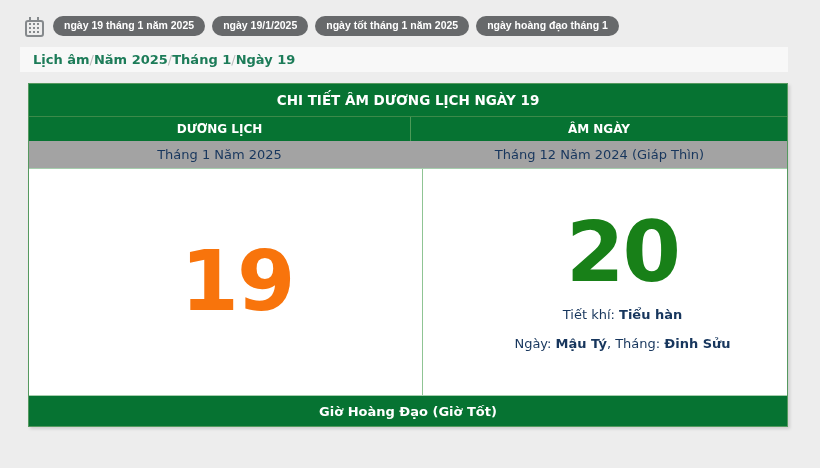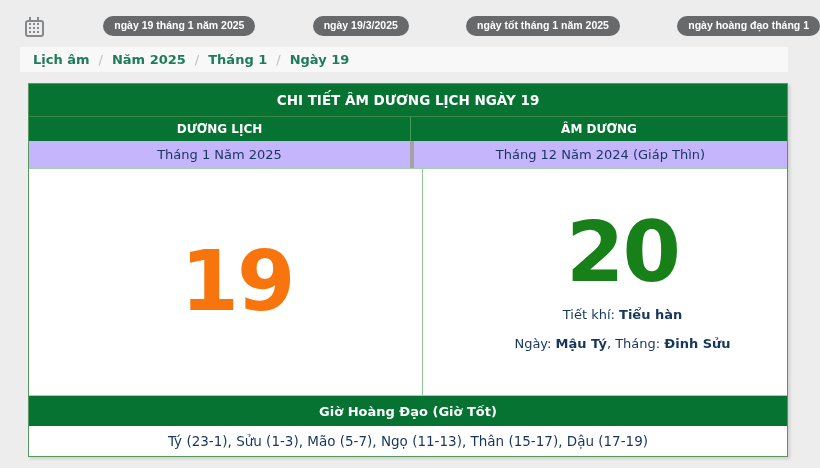--- a/index.html
+++ b/index.html
@@ -14,21 +14,20 @@
   .page { padding-left: 20px; box-sizing: border-box; }
 
   
   .tags-bar {
     display: flex;
     align-items: center;
     gap: 7px;
     padding-top: 15px;
     margin-left: 5px;
     height: 22px;
-    justify-content: space-between;
   }
   .cal-icon {
     width: 15px; height: 13px;
     border: 2px solid #85898c;
     border-radius: 3px;
     position: relative;
     margin-top: 4px;
     margin-right: 2px;
     flex: 0 0 auto;
   }
@@ -61,21 +60,20 @@
 
   
   .breadcrumb {
     margin-top: 10px;
     background: #f8f8f8;
     width: 768px;
     height: 25px;
     box-sizing: border-box;
     display: flex;
     align-items: center;
-    gap: 9px;
     padding-left: 13px;
     font-size: 13px;
     font-weight: bold;
     color: #1d7c59;
   }
   .breadcrumb .crumb { cursor: pointer; white-space: nowrap; }
   .breadcrumb .sep { color: #bcbcbc; font-weight: normal; }
 
   
   .calendar-table {
@@ -104,23 +102,23 @@
   }
   .t-colheads .head-cell.right { flex: 1 1 auto; border-left: 1px solid #4c9a58; }
   .t-subrow { display: flex; border-bottom: 1px solid #a6cfae; }
   .t-subrow .sub-cell {
     height: 27px;
     flex: 0 0 381px;
     box-sizing: border-box;
     display: flex; align-items: center; justify-content: center;
     color: #17365d;
     font-size: 13px;
-    background: #c4b5fd;
-  }
-  .t-subrow .sub-cell.right { flex: 1 1 auto; border-left: 4px solid #a3a3a3; }
+    background: #a3a3a3;
+  }
+  .t-subrow .sub-cell.right { flex: 1 1 auto; border-left: 2px solid #a3a3a3; }
   .t-main { display: flex; height: 226px; }
   .t-main .day-cell {
     flex: 0 0 381px;
     box-sizing: border-box;
     display: flex;
     flex-direction: column;
     align-items: center;
     justify-content: center;
     padding-left: 35px;
   }
@@ -149,42 +147,42 @@
   }
 </style>
 </head>
 <body>
 
 <div class="page">
 
   <div class="tags-bar">
     <span class="cal-icon"></span>
     <button class="pill">ngày 19 tháng 1 năm 2025</button>
-    <button class="pill">ngày 19/3/2025</button>
+    <button class="pill">ngày 19/1/2025</button>
     <button class="pill">ngày tốt tháng 1 năm 2025</button>
     <button class="pill">ngày hoàng đạo tháng 1</button>
   </div>
 
   <div class="breadcrumb">
     <span class="crumb">Lịch âm</span>
     <span class="sep">/</span>
     <span class="crumb">Năm 2025</span>
     <span class="sep">/</span>
     <span class="crumb">Tháng 1</span>
     <span class="sep">/</span>
     <span class="crumb">Ngày 19</span>
   </div>
 
   <div class="calendar-table">
 
     <div class="green-bar t-title">CHI TIẾT ÂM DƯƠNG LỊCH NGÀY 19</div>
 
     <div class="t-colheads">
       <div class="green-bar head-cell">DƯƠNG LỊCH</div>
-      <div class="green-bar head-cell right">ÂM DƯƠNG</div>
+      <div class="green-bar head-cell right">ÂM NGÀY</div>
     </div>
 
     <div class="t-subrow">
       <div class="sub-cell">Tháng 1 Năm 2025</div>
       <div class="sub-cell right">Tháng 12 Năm 2024 (Giáp Thìn)</div>
     </div>
 
     <div class="t-main">
       <div class="day-cell">
         <div class="big-num solar">19</div>
@@ -195,17 +193,16 @@
           <span>Tiết khí: </span><b>Tiểu hàn</b>
         </div>
         <div class="lunar-line">
           <span>Ngày: </span><b>Mậu Tý</b><span>, Tháng: </span><b>Đinh Sửu</b>
         </div>
       </div>
     </div>
 
     <div class="green-bar t-hdao-head">Giờ Hoàng Đạo (Giờ Tốt)</div>
 
-    <div class="t-hours">Tý (23-1), Sửu (1-3), Mão (5-7), Ngọ (11-13), Thân (15-17), Dậu (17-19)</div>
 
   </div>
 
 </div>
 
 </body></html>

